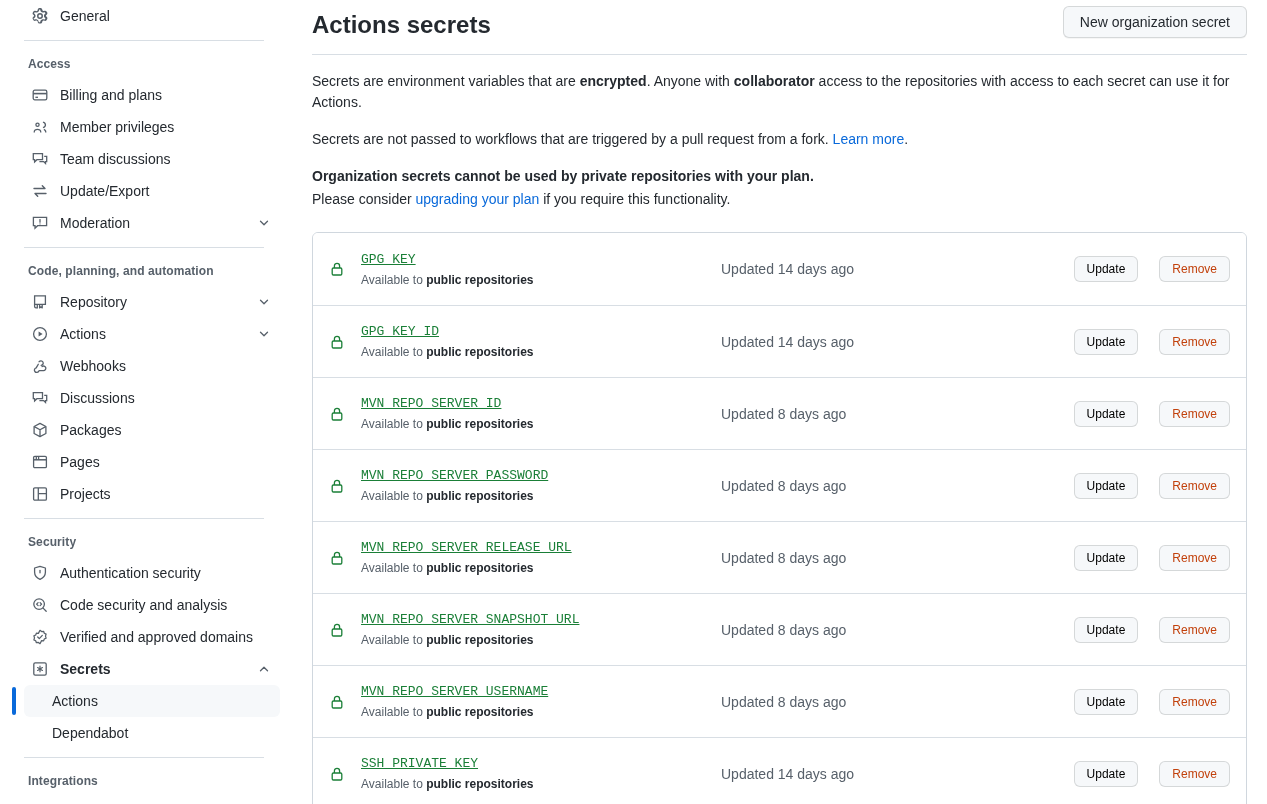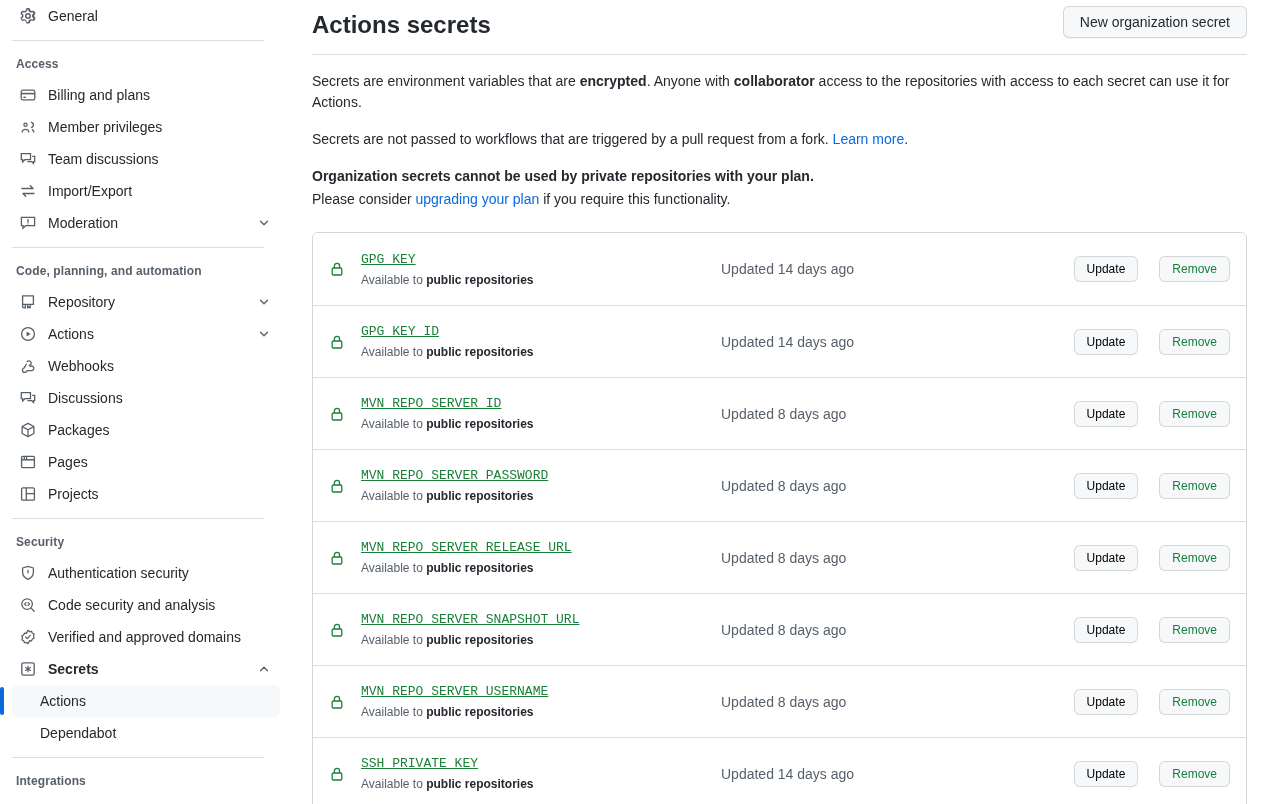--- a/index.html
+++ b/index.html
@@ -13,21 +13,21 @@
     color: #24292f;
     -webkit-font-smoothing: antialiased;
   }
   .page { display: flex; width: 1267px; height: 804px; }
 
   
   .sidebar {
     width: 296px;
     min-width: 296px;
     height: 804px;
-    padding: 0 16px 0 0;
+    padding: 0 16px 0 12px;
     position: relative;
     overflow: hidden;
   }
   .nav-group { padding: 0; }
   .nav-sep {
     height: 1px; background: #d8dee4;
     margin: 8px 16px 8px 12px;
   }
   .group-title {
     font-size: 12px;
@@ -219,21 +219,21 @@
   .btn-sm {
     font-size: 12px;
     line-height: 18px;
     padding: 3px 12px;
     height: 26px;
     background: #f6f8fa;
     border: 1px solid rgba(27,31,36,0.15);
     border-radius: 6px;
     cursor: pointer;
   }
-  .btn-danger { color: #15803d; }
+  .btn-danger { color: #c2410c; }
 </style>
 </head>
 <body>
 
 <div class="page">
 
   <nav class="sidebar">
 
     <div class="nav-group">
       <div class="nav-item">
@@ -281,21 +281,21 @@
         <span class="lbl">Team discussions</span>
       </div>
 
       <div class="nav-item">
         <span class="ic">
           <svg width="16" height="16" viewBox="0 0 16 16" fill="none" stroke="currentColor" stroke-width="1.4" stroke-linecap="round" stroke-linejoin="round">
               <path d="M2 5.5h11M10.3 2.8l2.7 2.7"></path>
               <path d="M14 10.5H3M5.7 13.2 3 10.5"></path>
             </svg>
         </span>
-        <span class="lbl">Import/Export</span>
+        <span class="lbl">Update/Export</span>
       </div>
 
       <div class="nav-item">
         <span class="ic">
           <svg width="16" height="16" viewBox="0 0 16 16" fill="none" stroke="currentColor" stroke-width="1.3">
               <path d="M1.4 2.4h13.2v8.3H5.6L3 13.2v-2.5H1.4V2.4Z"></path>
               <path d="M8 4.6v2.6" stroke-linecap="round"></path>
               <circle cx="8" cy="8.9" r=".6" fill="currentColor" stroke="none"></circle>
             </svg>
         </span>

